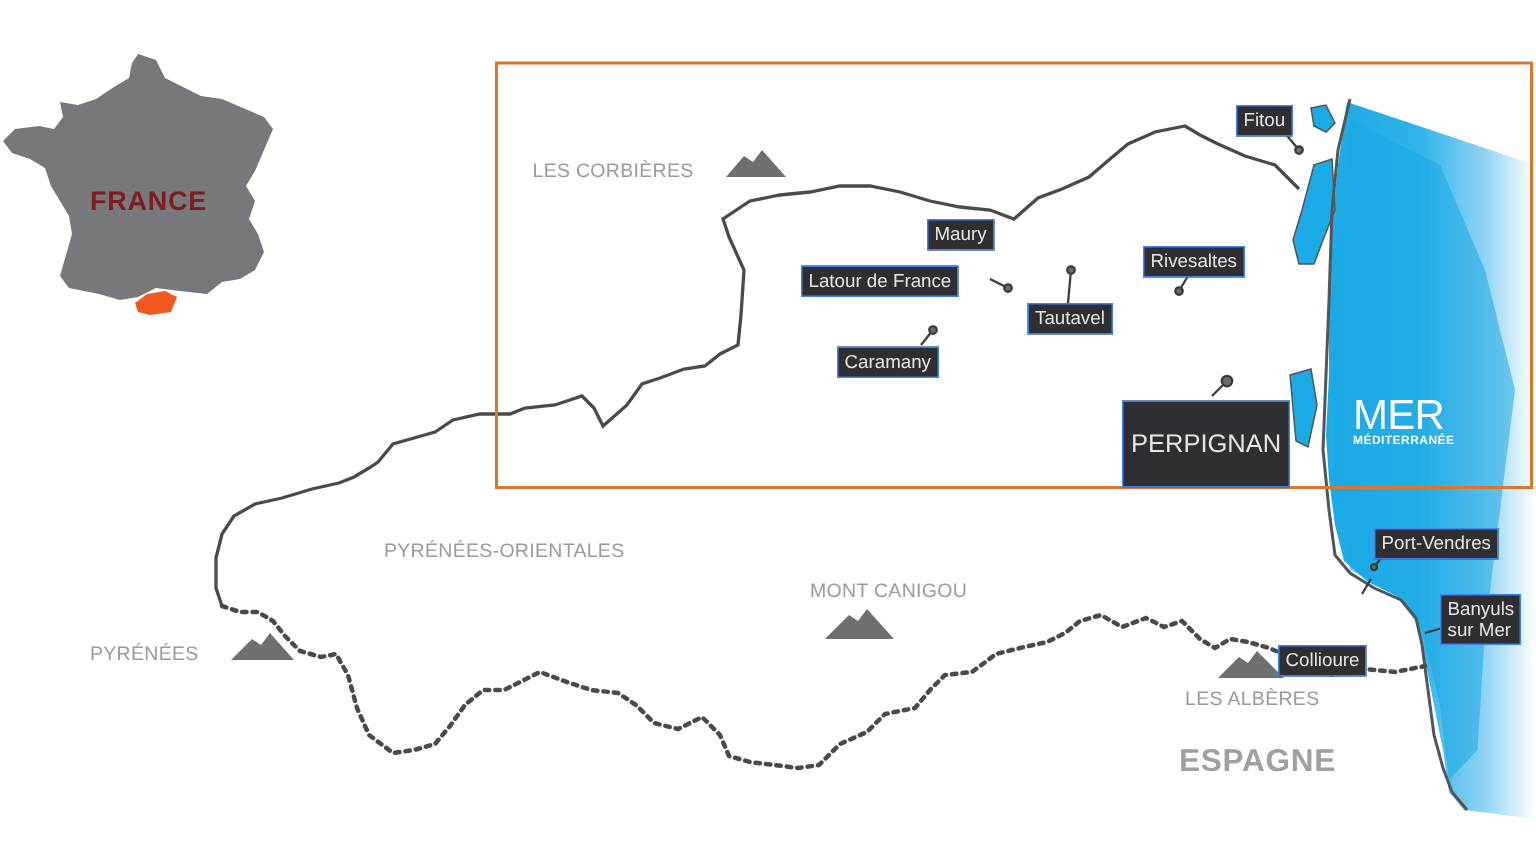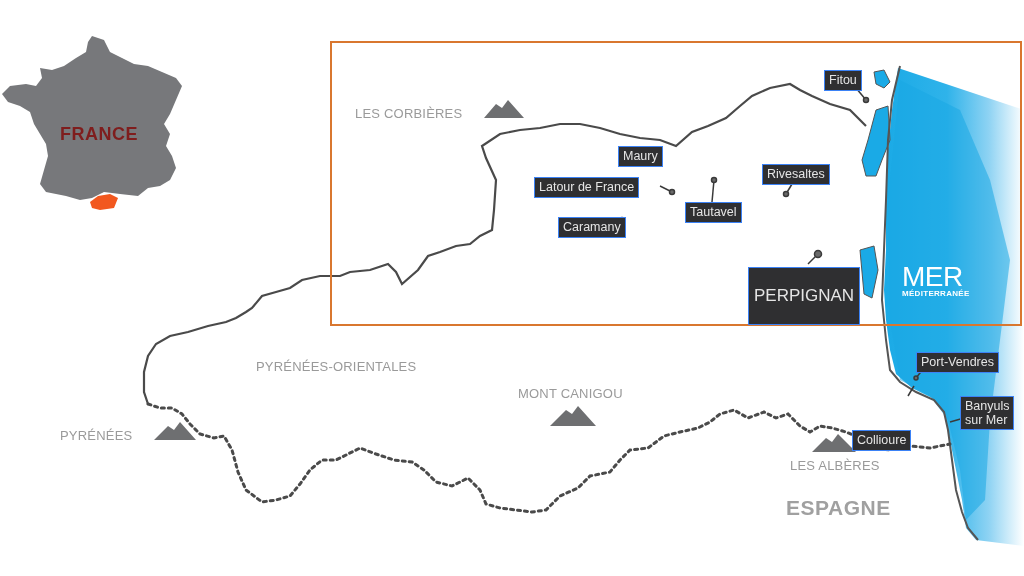--- a/index.html
+++ b/index.html
@@ -80,31 +80,31 @@
     <line x1="964" y1="418" x2="950" y2="422"></line>
   </g>
 </svg>
 
 <div class="frame"></div>
 
 <div class="france-label">FRANCE</div>
 
 <div class="region-label" style="left:355px; top:106px;text-align:right;">LES CORBIÈRES</div>
 <div class="region-label" style="left:256px; top:359px;">PYRÉNÉES-ORIENTALES</div>
-<div class="region-label" style="left:518px; top:386px;text-align:right;">MONT CANIGOU</div>
+<div class="region-label" style="left:540px; top:386px;text-align:right;">MONT CANIGOU</div>
 <div class="region-label" style="left:60px; top:428px;">PYRÉNÉES</div>
 <div class="region-label" style="left:790px; top:458px;">LES ALBÈRES</div>
 <div class="country-label" style="left:786px; top:496px;">ESPAGNE</div>
 
 <div class="town" style="left:824px; top:70px;">Fitou</div>
 <div class="town" style="left:618px; top:130px;margin-top:16px;">Maury</div>
 <div class="town" style="left:534px; top:177px;">Latour de France</div>
 <div class="town" style="left:762px; top:164px;">Rivesaltes</div>
 <div class="town" style="left:685px; top:202px;">Tautavel</div>
-<div class="town" style="left:558px; top:217px;">Caramany</div>
+<div class="town" style="left:558px; top:231px;">Caramany</div>
 <div class="town big" style="left:748px; top:267px;">PERPIGNAN</div>
 <div class="town" style="left:916px; top:352px;text-align:right;">Port-Vendres</div>
 <div class="town" style="left:852px; top:394px;margin-top:36px;">Collioure</div>
 <div class="town two" style="left:960px; top:396px;">
   <div>Banyuls</div>
   <div>sur Mer</div>
 </div>
 
 <div class="sea-title">MER</div>
 <div class="sea-sub">MÉDITERRANÉE</div>

